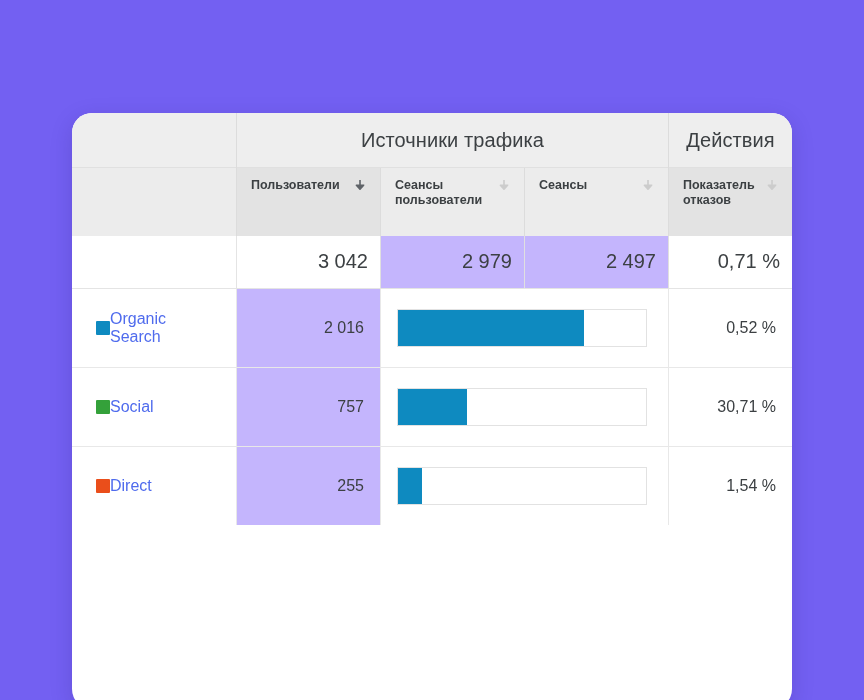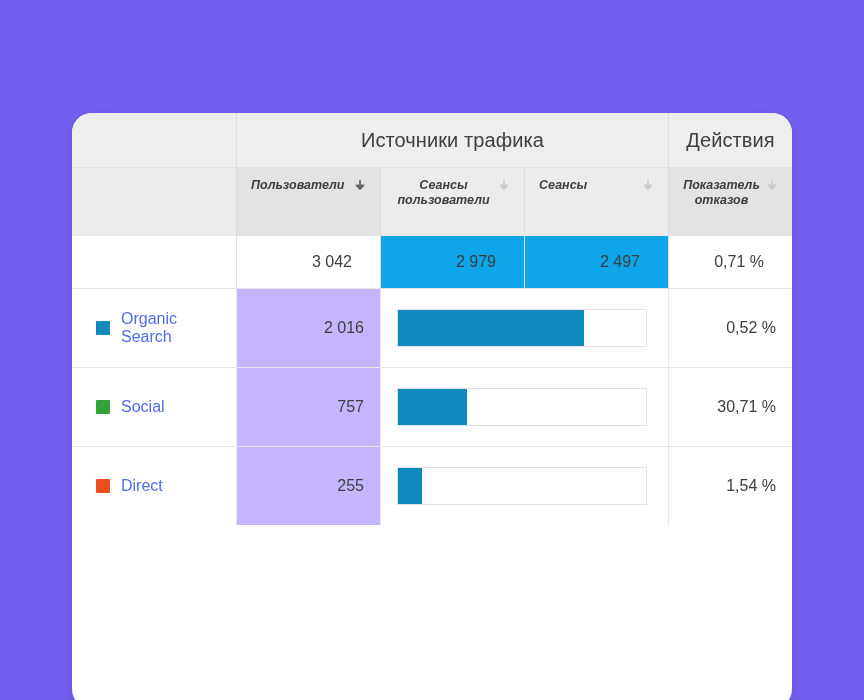--- a/index.html
+++ b/index.html
@@ -61,24 +61,23 @@
 
   
   .colrow th {
     background: #ececec;
     height: 68px;
     padding: 10px 14px 4px 14px;
     vertical-align: top;
     font-size: 12.5px;
     font-weight: 700;
     color: #3c4043;
-    text-align: center;
+    text-align: left;
     border-top: 1px solid #e0e0e0;
     box-sizing: border-box;
-    font-style: italic;
   }
   .colrow th.c-blank {
     background: #ececec;
     border-top: 1px solid #e0e0e0;
   }
   .colrow th.shaded {
     background: #e3e3e3;
   }
   .colrow th.divider {
     border-left: 1px solid #dcdcdc;
@@ -98,34 +97,34 @@
     width: 12px;
     height: 14px;
     position: relative;
     top: 1px;
   }
   .sort-arrow svg { display: block; }
 
   
   .totalrow td {
     height: 52px;
-    padding: 0 28px;
-    font-size: 16px;
+    padding: 0 12px;
+    font-size: 20px;
     color: #3c4043;
     text-align: right;
     background: #ffffff;
     border-bottom: 1px solid #e4e4e4;
     vertical-align: middle;
   }
   .totalrow td.t-blank {
     background: #ffffff;
     border-right: 1px solid #e4e4e4;
   }
   .totalrow td.shaded {
-    background: #0ea5e9;
+    background: #c4b5fd;
   }
   .totalrow td.divider {
     border-left: 1px solid #e0e0e0;
   }
 
   
   .datarow td {
     height: 79px;
     padding: 0 16px;
     font-size: 16px;
@@ -150,21 +149,20 @@
     text-align: right;
     border-left: 1px solid #e8e8e8;
   }
   .datarow:last-child td {
     border-bottom: none;
   }
 
   .name-wrap {
     display: flex;
     align-items: center;
-    gap: 11px;
   }
   .swatch {
     width: 14px;
     height: 14px;
     flex: 0 0 auto;
     border-radius: 1px;
   }
   .srclink {
     color: #4f6bed;
     font-size: 16px;

